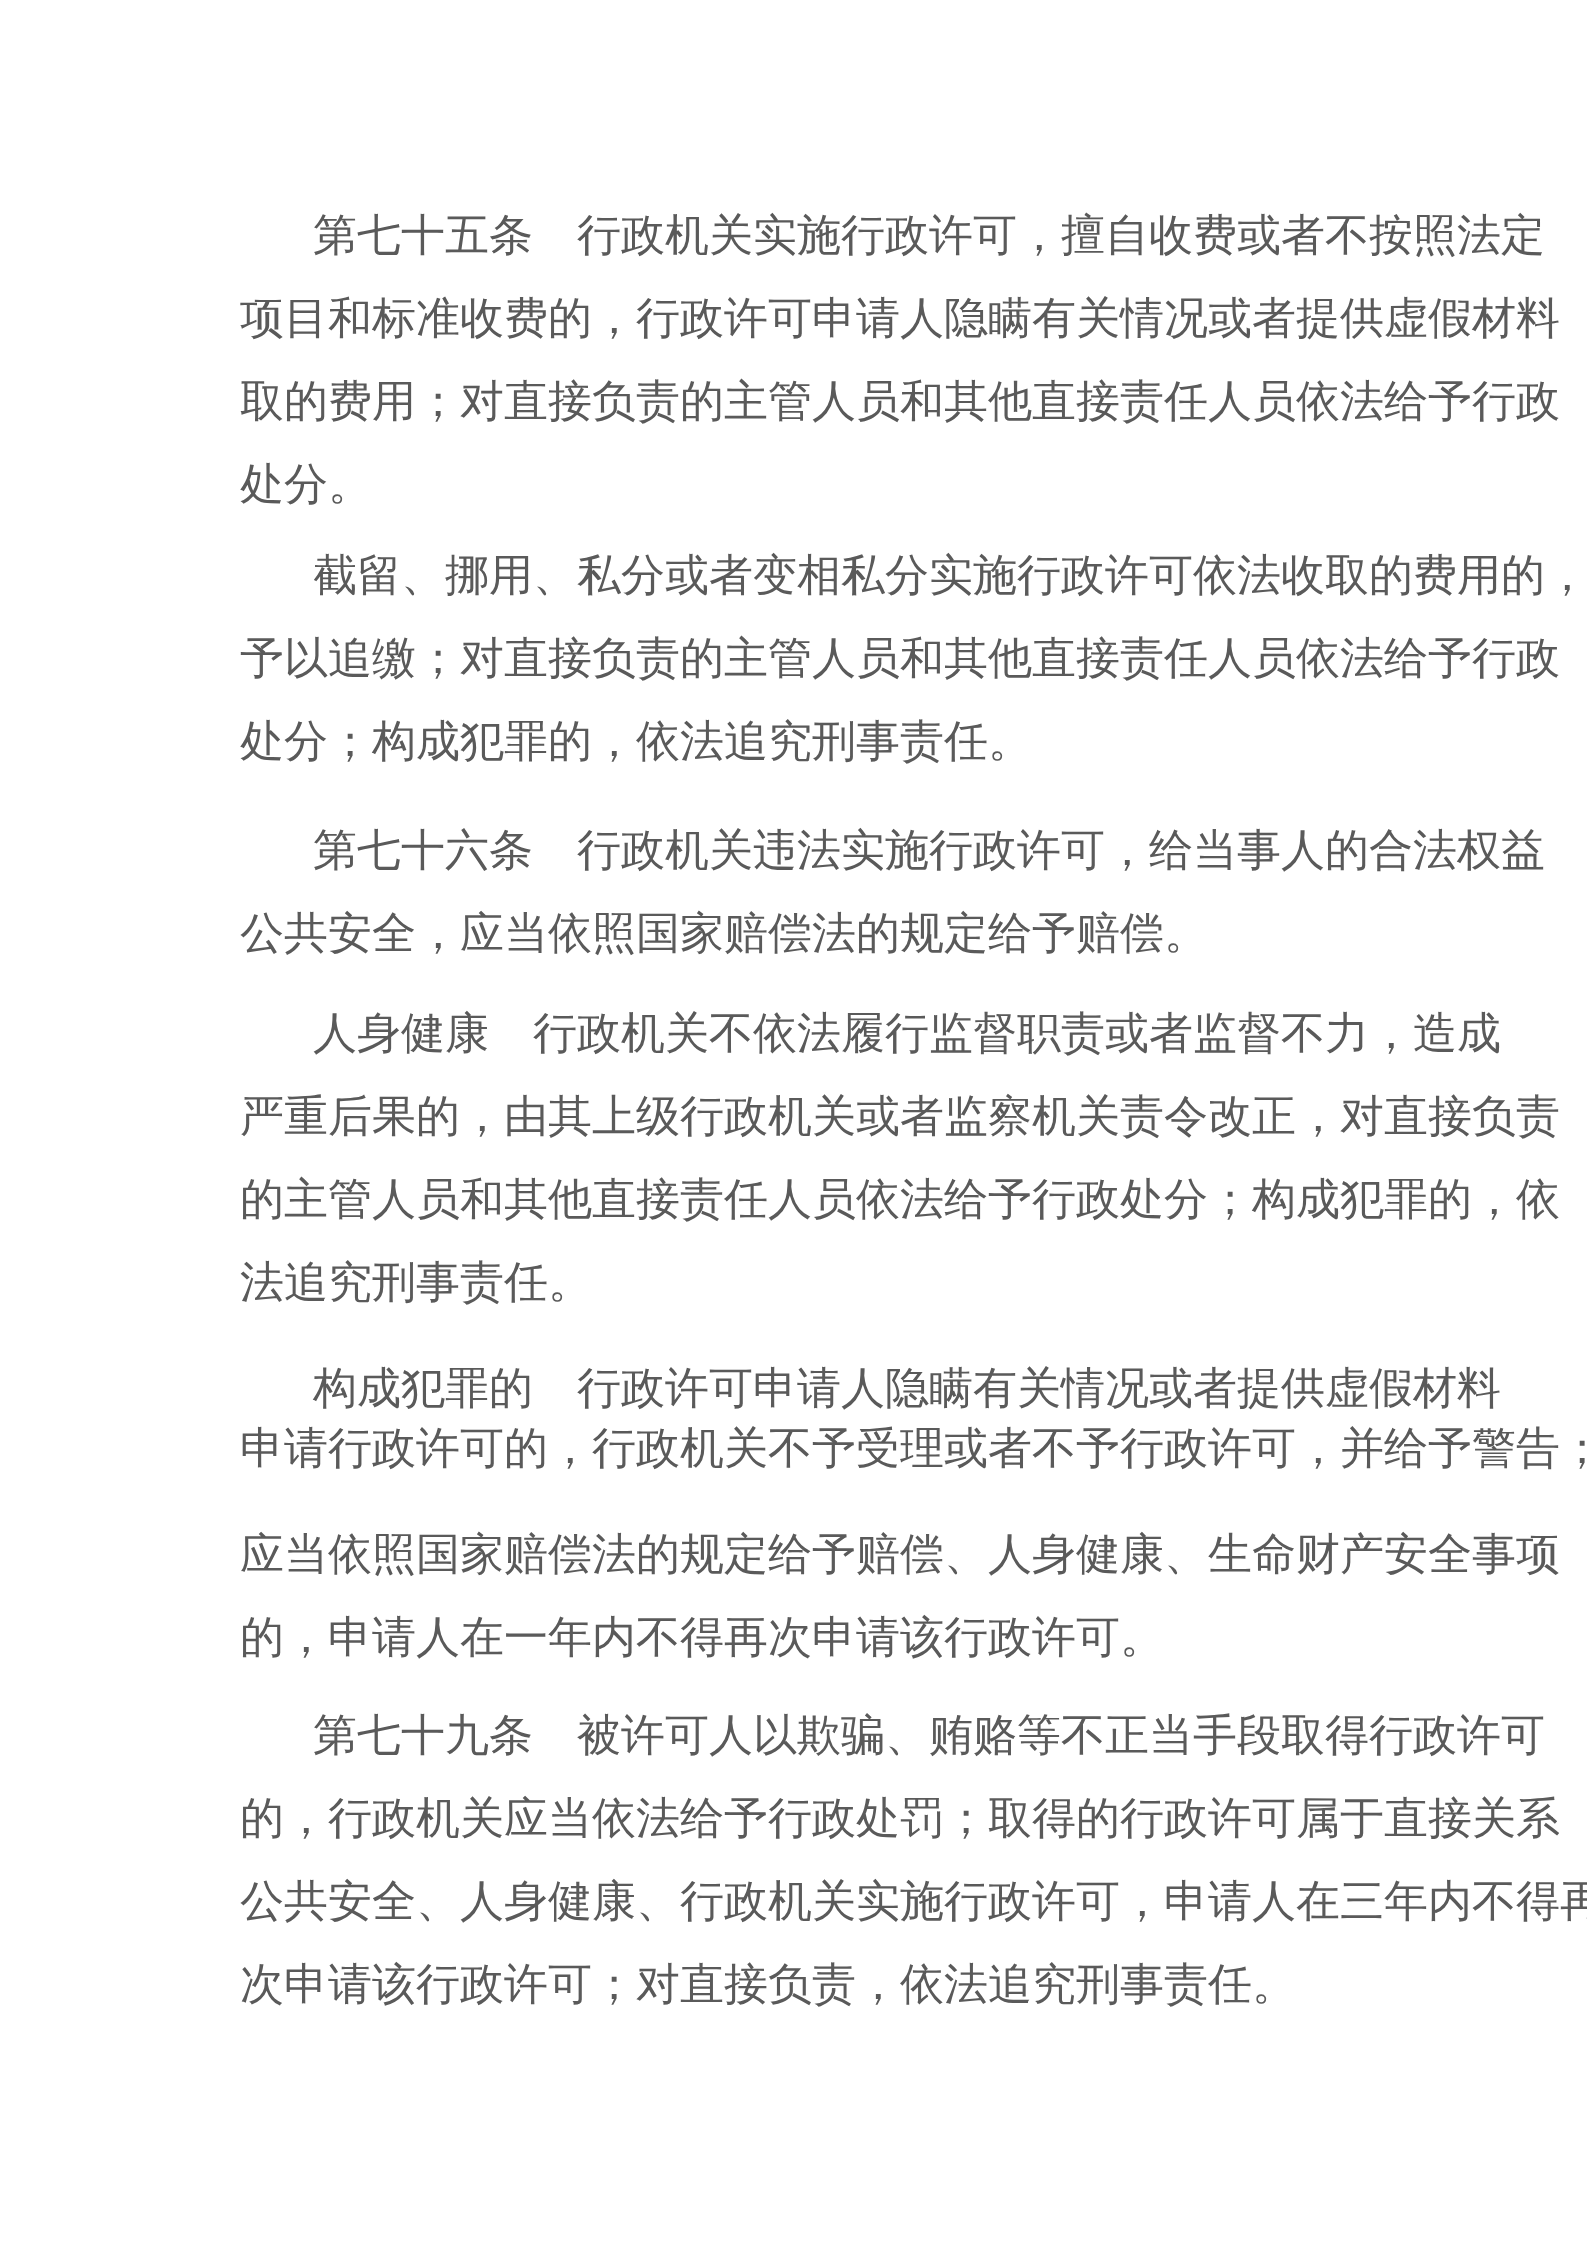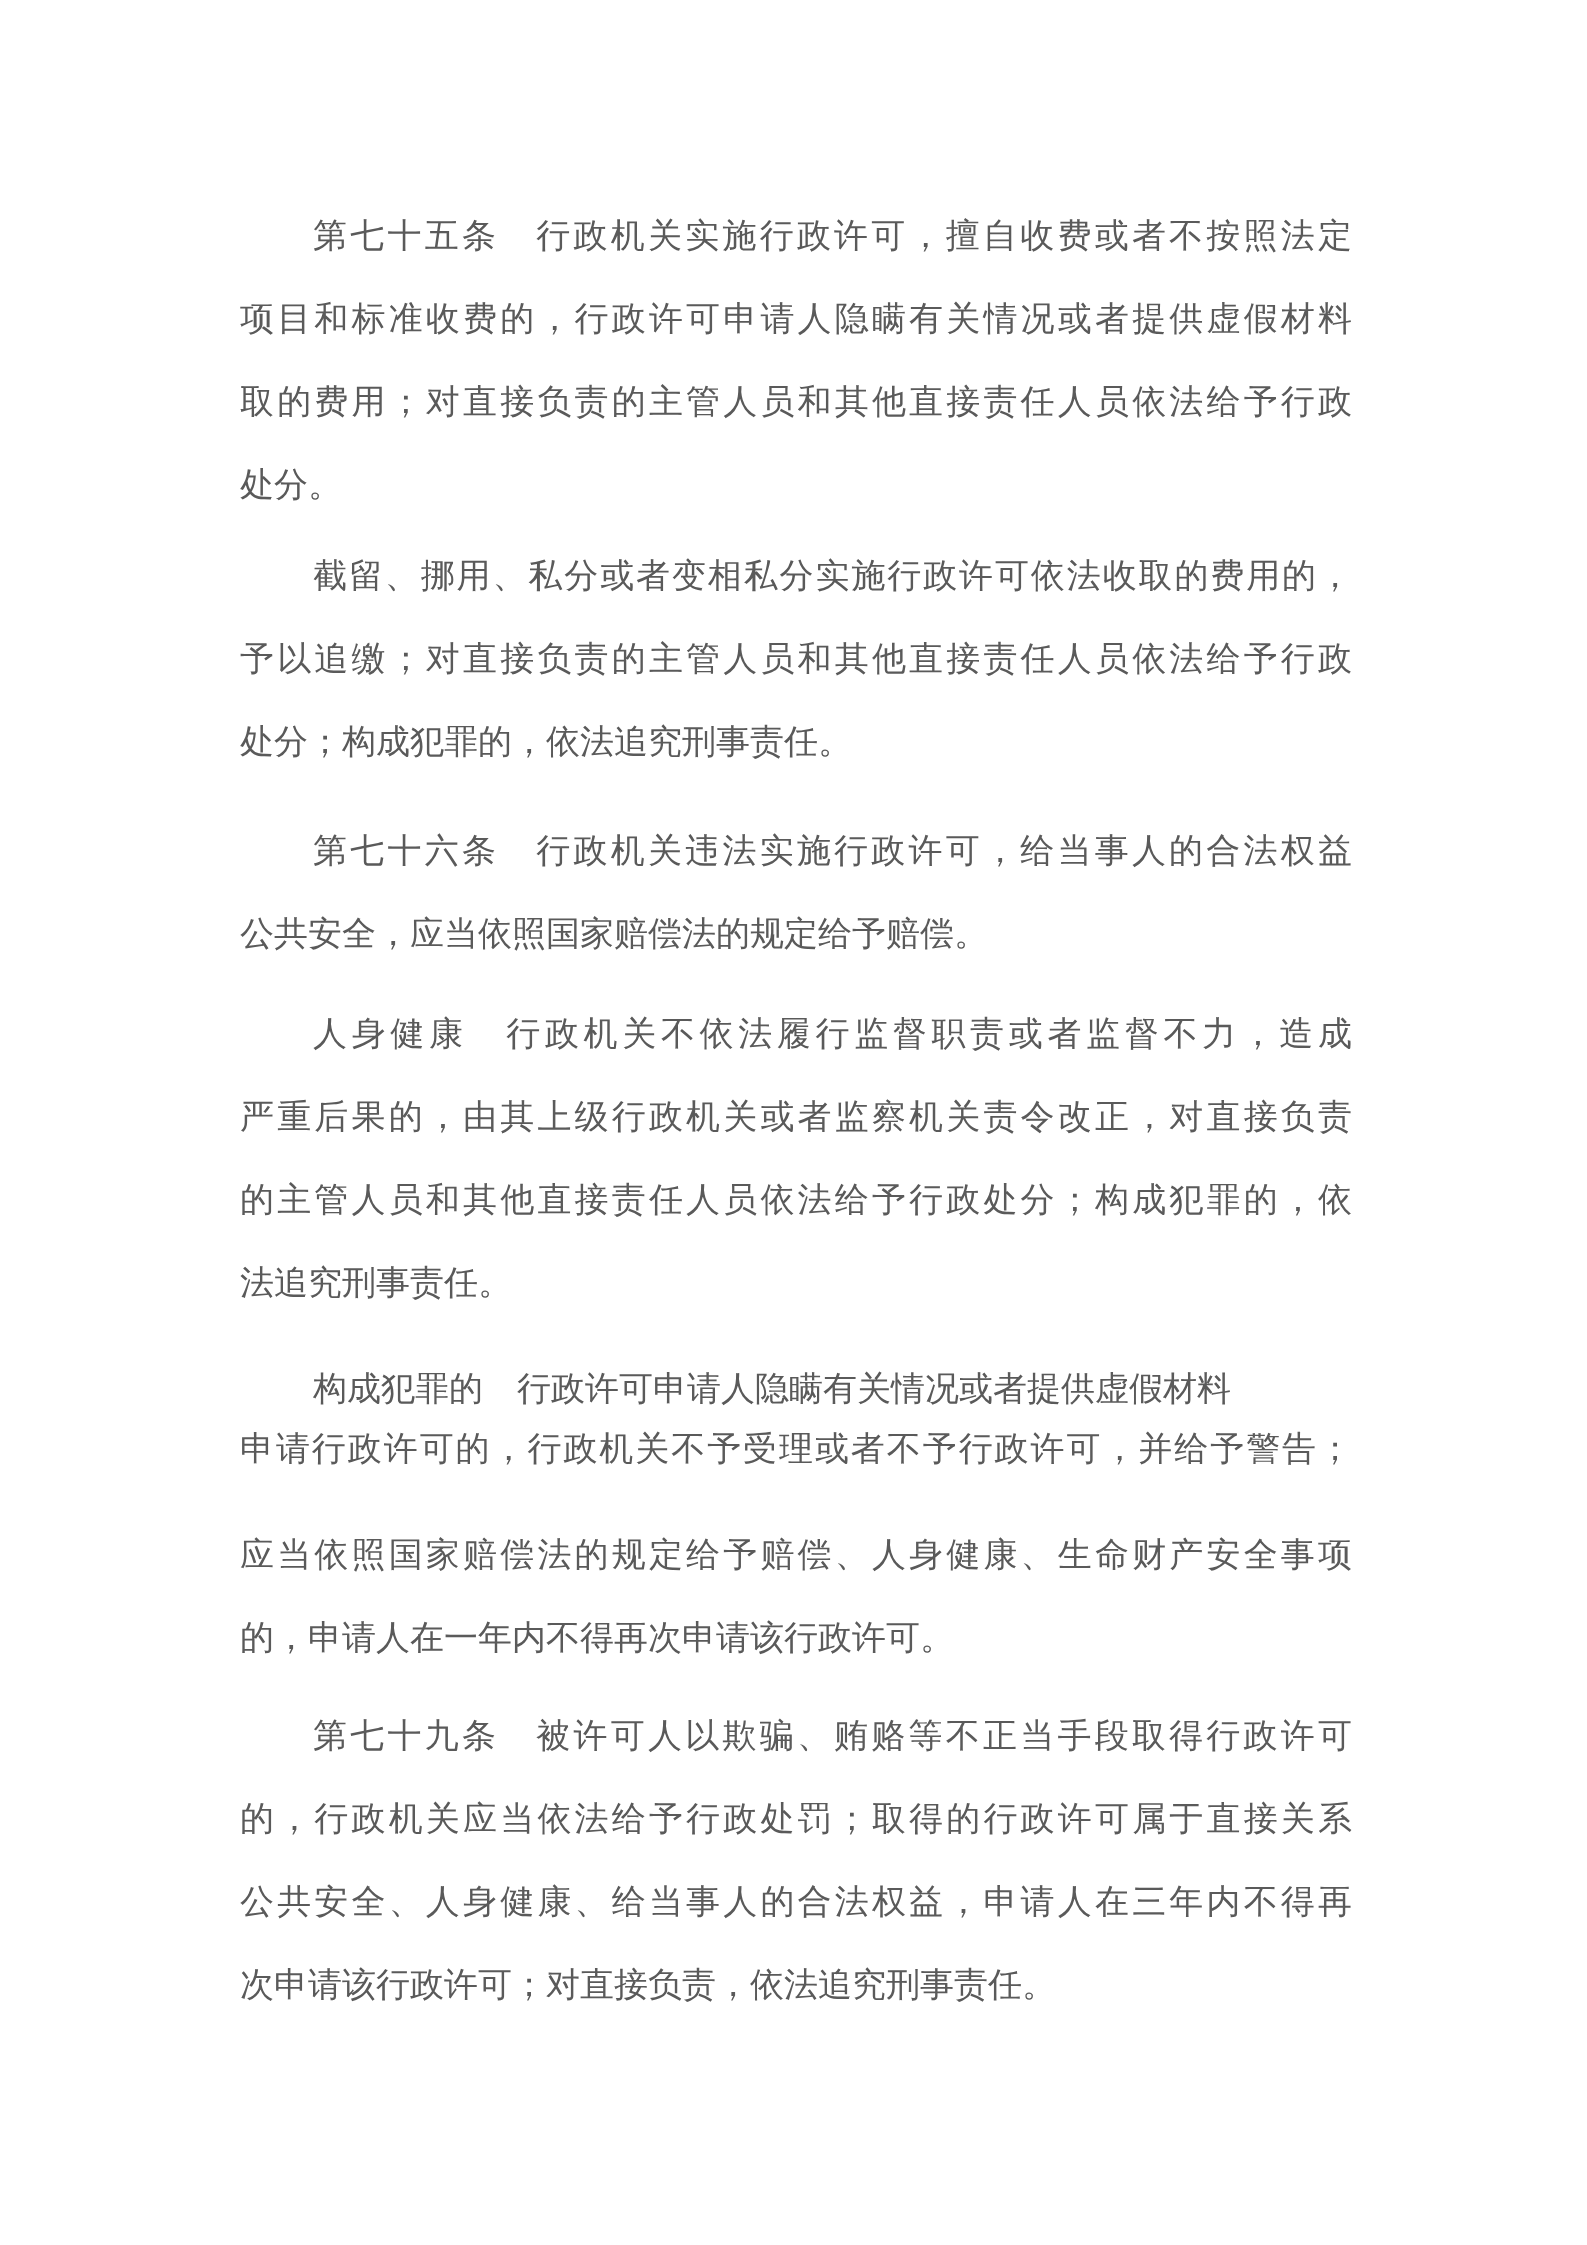--- a/index.html
+++ b/index.html
@@ -18,21 +18,21 @@
     .page {
       position: absolute;
       left: 240px;
       top: 0;
       width: 1112px;
     }
     .line {
       position: absolute;
       left: 0;
       height: 60px;
-      font-size: 34px;
+      font-size: 44px;
       line-height: 60px;
       white-space: nowrap;
       letter-spacing: 0px;
     }
     .line.indent { left: 73px; }
     .line.justify {
       width: 1112px;
       text-align: justify;
       text-align-last: justify;
     }
@@ -71,17 +71,17 @@
   <div>
     <div class="line indent" style="top:1358px">构成犯罪的　行政许可申请人隐瞒有关情况或者提供虚假材料</div>
     <div class="line justify" style="top:1418px">申请行政许可的，行政机关不予受理或者不予行政许可，并给予警告；</div>
     <div class="line justify" style="top:1524px">应当依照国家赔偿法的规定给予赔偿、人身健康、生命财产安全事项</div>
     <div class="line" style="top:1607px">的，申请人在一年内不得再次申请该行政许可。</div>
   </div>
 
   <div>
     <div class="line indent justify" style="top:1705px">第七十九条　被许可人以欺骗、贿赂等不正当手段取得行政许可</div>
     <div class="line justify" style="top:1788px">的，行政机关应当依法给予行政处罚；取得的行政许可属于直接关系</div>
-    <div class="line justify" style="top:1871px">公共安全、人身健康、给当事人的合法权益，申请人在三年内不得再</div>
+    <div class="line justify" style="top:1871px">公共安全、人身健康、行政机关实施行政许可，申请人在三年内不得再</div>
     <div class="line" style="top:1954px">次申请该行政许可；对直接负责，依法追究刑事责任。</div>
   </div>
 
 </div>
 
 </body></html>

